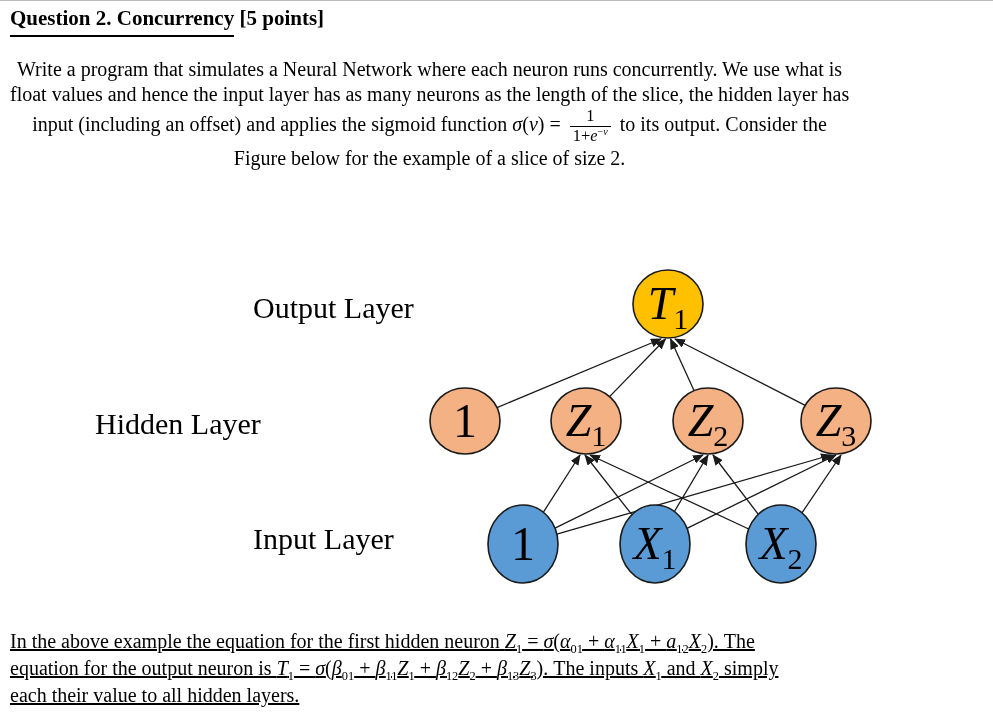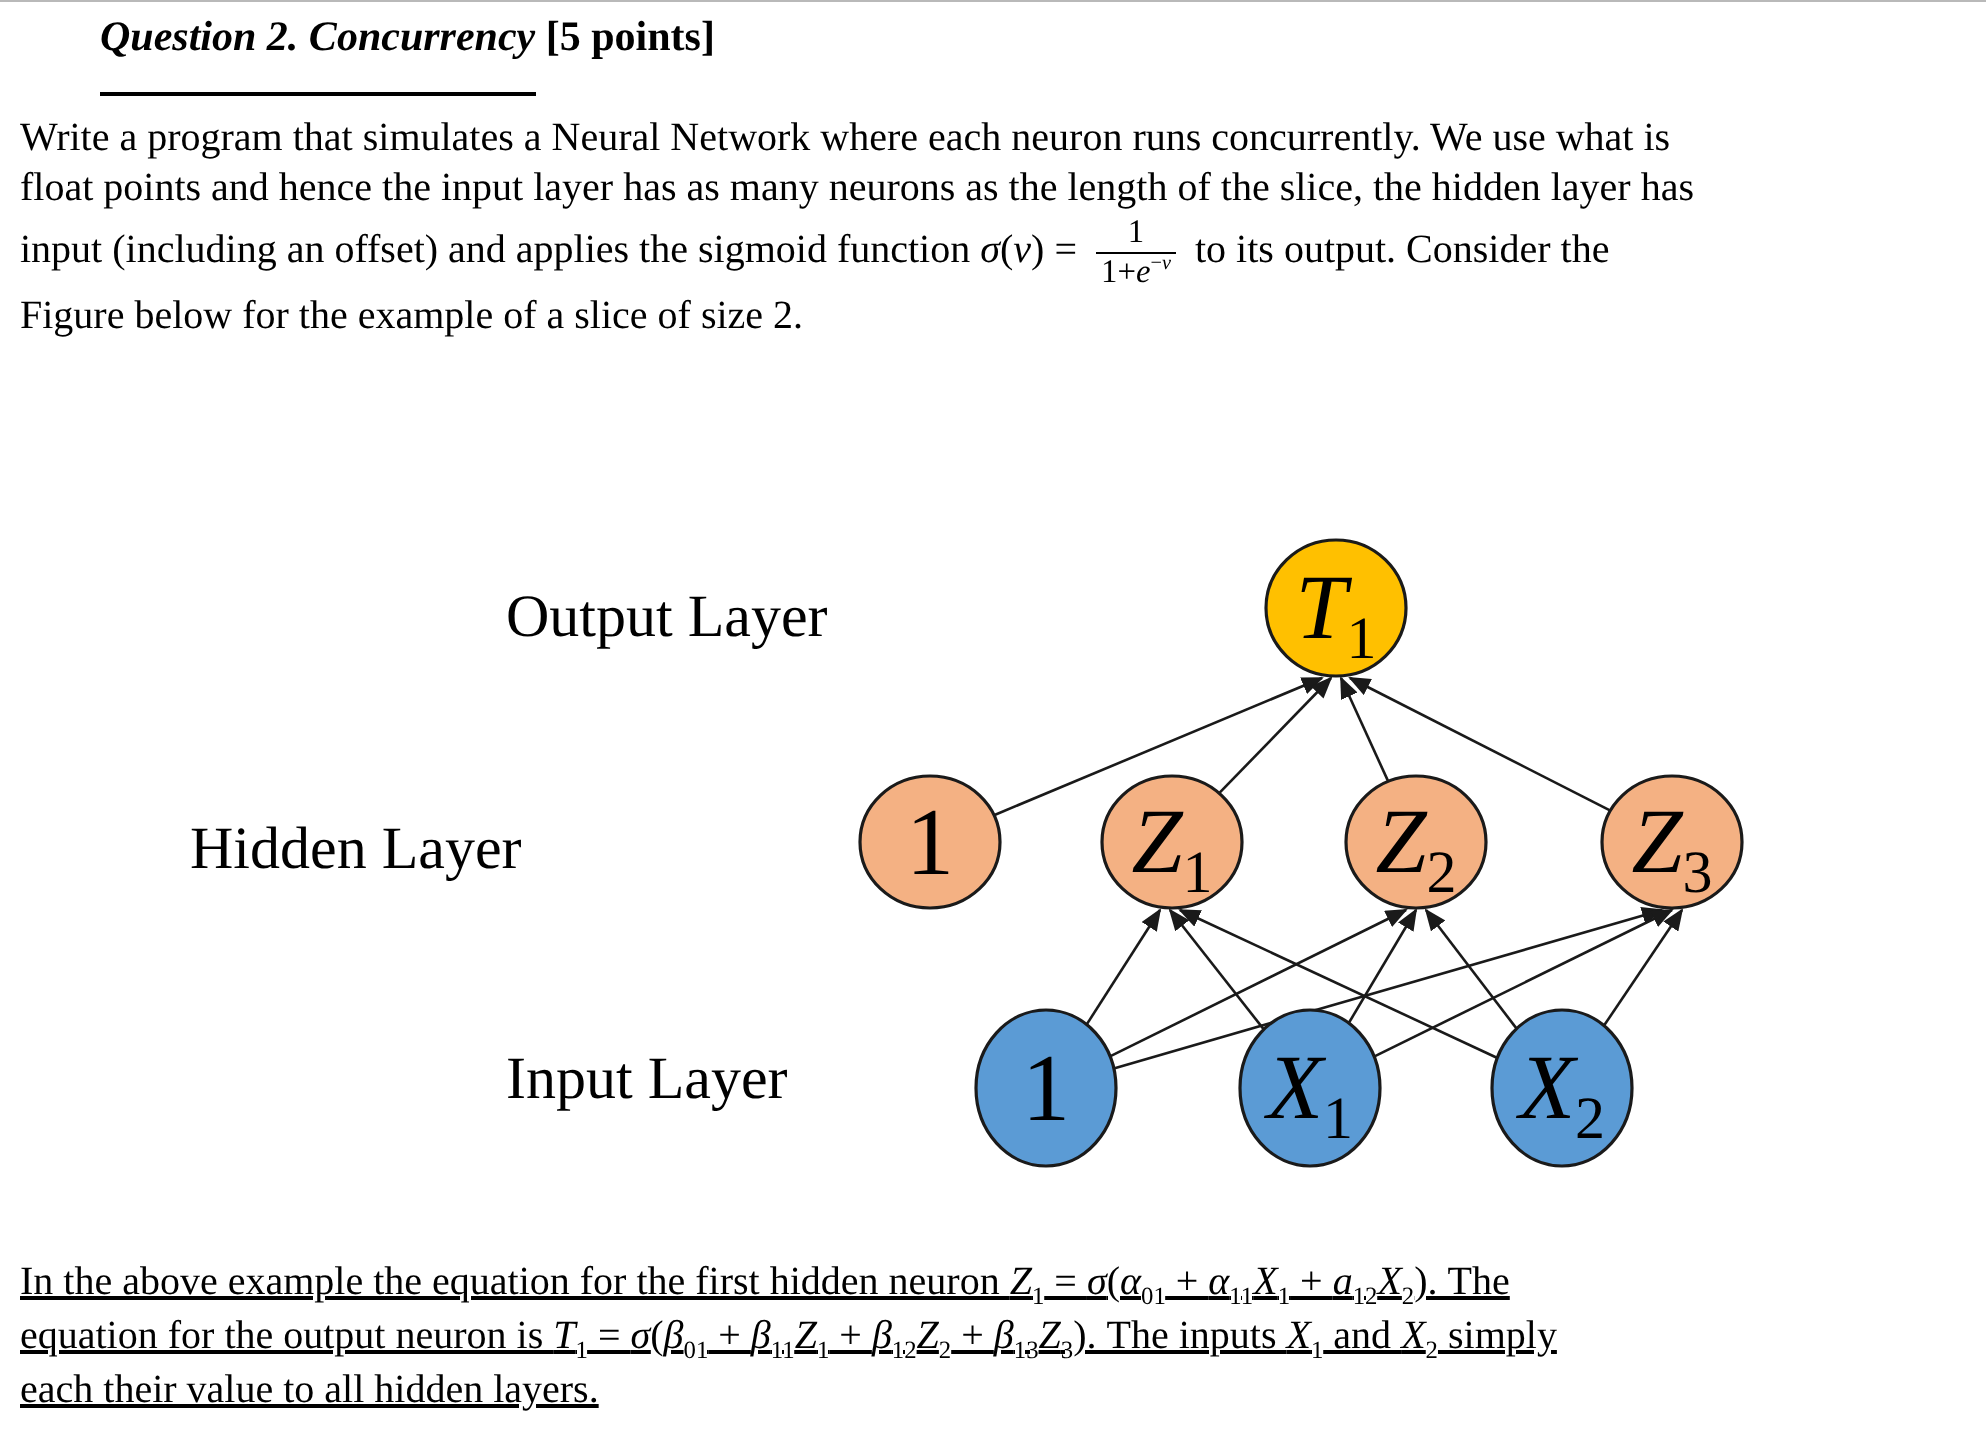--- a/index.html
+++ b/index.html
@@ -13,28 +13,26 @@
   }
   .top-rule{
     position:absolute;top:0;left:0;right:0;height:1px;
     background:#b9b9b9;
   }
   .q-title{
     position:absolute;top:6px;left:10px;
     font-size:21px;font-weight:bold;white-space:nowrap;
   }
   .q-title .t-main{
-    font-style:italic;
     border-bottom:2px solid #000;
-    padding-bottom:16px;
-    margin-left:40px;
+    padding-bottom:5px;
   }
   .para{position:absolute;left:10px;font-size:20px;}
   .para .line{line-height:25px;white-space:nowrap;}
-  #para1{top:57px;}
+  #para1{top:57px;text-align:center;}
   #para2{top:628px;text-decoration:underline;}
   #para2 .line{line-height:27px;}
   .formula-line{line-height:40px;white-space:nowrap;}
   .it{font-style:italic;}
   sub{font-size:0.62em;line-height:0;}
   sup{font-size:0.62em;line-height:0;}
   .frac{
     display:inline-flex;flex-direction:column;align-items:center;
     vertical-align:middle;line-height:1.15;font-size:0.82em;
     margin:0 4px;
@@ -46,21 +44,21 @@
 </head>
 <body>
 
 <div class="page">
   <div class="top-rule"></div>
 
   <div class="q-title"><span class="t-main">Question 2. Concurrency</span><span class="t-points"> [5 points]</span></div>
 
   <div class="para" id="para1">
     <div class="line">Write a program that simulates a Neural Network where each neuron runs concurrently. We use what is</div>
-    <div class="line">float points and hence the input layer has as many neurons as the length of the slice, the hidden layer has</div>
+    <div class="line">float values and hence the input layer has as many neurons as the length of the slice, the hidden layer has</div>
     <div class="line formula-line"><span>input (including an offset) and applies the sigmoid function </span><span class="it">σ</span><span>(</span><span class="it">v</span><span>) = </span><span class="frac">
           <span class="num"><span>1</span></span>
           <span class="den"><span>1+</span><span class="it">e</span><sup>−</sup><sup class="it">v</sup></span>
         </span><span> to its output. Consider the</span></div>
     <div class="line">Figure below for the example of a slice of size 2.</div>
   </div>
 
   <svg id="diagram" width="993" height="723" viewBox="0 0 993 723">
       <defs>
         <marker id="arr" markerUnits="userSpaceOnUse" markerWidth="11" markerHeight="9" refX="10" refY="4.5" orient="auto">

